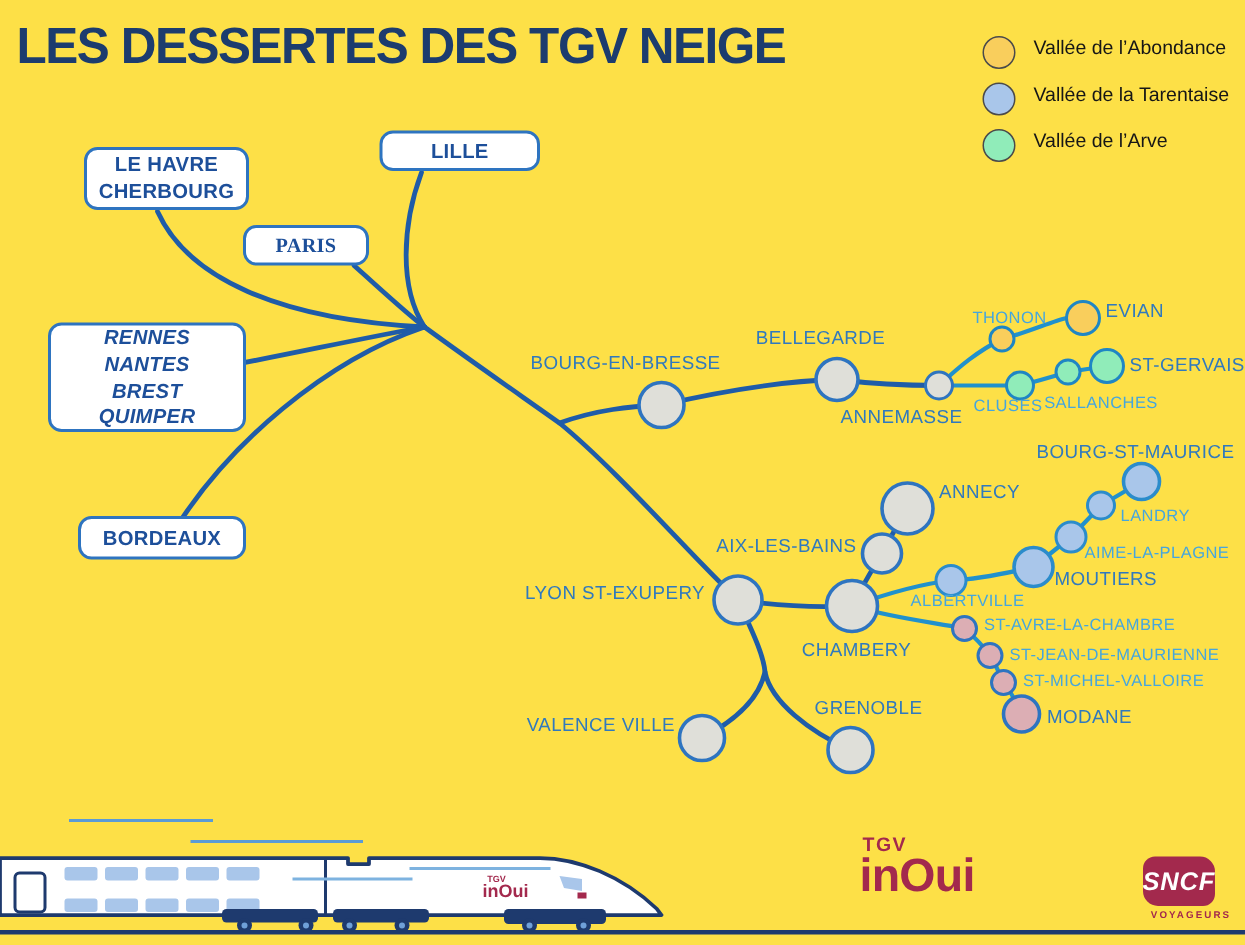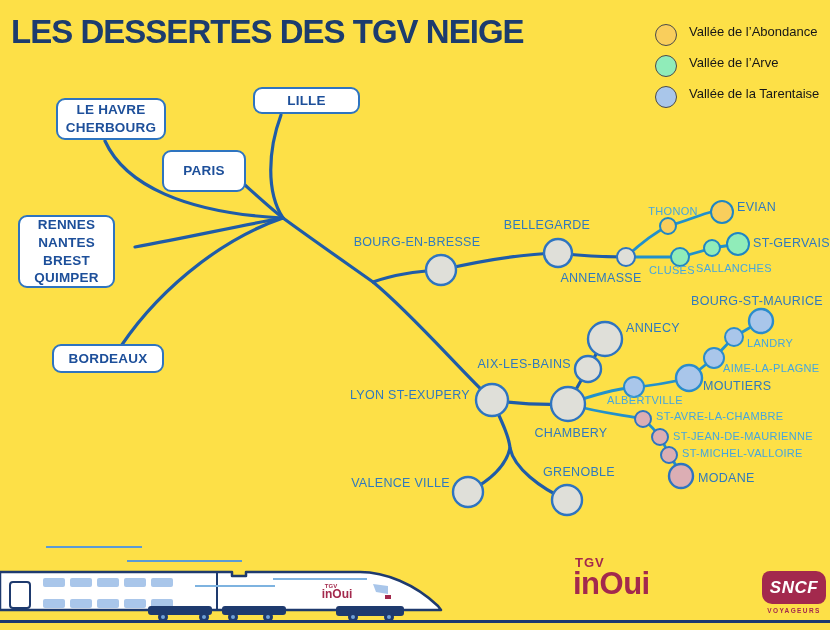--- a/index.html
+++ b/index.html
@@ -25,45 +25,45 @@
   .city-box{position:absolute;box-sizing:border-box;border:2px solid #2E74C0;border-radius:9px;
             background:#fff;color:#1D4F9A;font-weight:bold;font-size:13.5px;line-height:1.32;
             display:flex;align-items:center;justify-content:center;text-align:center;
             white-space:pre-line;letter-spacing:.2px;}
   
   .train-svg{position:absolute;left:0;top:538px;}
   .ground-line{position:absolute;left:0;top:620px;width:830px;height:3px;background:#1E3A6E;}
   .tgv-wordmark{position:absolute;left:573px;top:556px;color:#A3294D;line-height:1;}
   .tgv-wordmark .tgv-top{font-size:13px;font-weight:800;letter-spacing:1px;margin-left:2px;}
   .tgv-wordmark .inoui{font-size:31px;font-weight:800;letter-spacing:-.5px;margin-top:-1px;}
-  .sncf-badge{position:absolute;left:762px;top:571px;width:64px;height:33px;background:#A3294D;
-              border-radius:8px 10px 8px 10px;display:flex;align-items:center;justify-content:center;}
+  .sncf-badge{position:absolute;left:762px;top:571px;width:48px;height:33px;background:#A3294D;
+              border-radius:8px 10px 8px 10px;display:flex;align-items:center;justify-content:flex-end;}
   .sncf-badge span{color:#fff;font-weight:bold;font-style:italic;font-size:17px;letter-spacing:.5px;}
   .voyageurs{position:absolute;left:760px;top:607px;width:68px;text-align:center;
              color:#A3294D;font-size:6.5px;font-weight:bold;letter-spacing:1.4px;}
 </style>
 </head>
 <body>
 
 <div class="page">
 
   <div class="title">LES DESSERTES DES TGV NEIGE</div>
 
   <div class="legend" id="legend">
       <div class="legend-row">
         <div class="swatch" style="background: rgb(249, 206, 92);"></div>
         <div class="legend-label">Vallée de l’Abondance</div>
       </div>
       <div class="legend-row">
+        <div class="swatch" style="background: rgb(169, 198, 234);"></div>
+        <div class="legend-label">Vallée de la Tarentaise</div>
+      </div>
+      <div class="legend-row">
         <div class="swatch" style="background: rgb(144, 236, 185);"></div>
         <div class="legend-label">Vallée de l’Arve</div>
-      </div>
-      <div class="legend-row">
-        <div class="swatch" style="background: rgb(169, 198, 234);"></div>
-        <div class="legend-label">Vallée de la Tarentaise</div>
       </div>
     </div>
 
   <svg class="net" id="net" viewBox="0 0 830 630" width="830" height="630">
       <path d="M 105 141 C 125 185, 185 213, 283 218" class="edge dark"></path>
       <path d="M 281 115 C 268 150, 266 192, 283 218" class="edge dark"></path>
       <path d="M 236 177 C 254 193, 270 208, 283 218" class="edge dark"></path>
       <path d="M 135 247 C 190 237, 238 226, 283 218" class="edge dark"></path>
       <path d="M 114 357 C 152 295, 218 240, 283 218" class="edge dark"></path>
       <path d="M 283 218 C 320 245, 352 267, 373 282 C 412 314, 462 372, 492 400" class="edge dark"></path>
@@ -134,22 +134,22 @@
       <circle cx="468" cy="492" r="15" fill="#DFDFD9" stroke="#2E74C0" stroke-width="2.4"></circle>
       <text x="450" y="487" text-anchor="end" class="lbl dark">VALENCE VILLE</text>
       <circle cx="567" cy="500" r="15" fill="#DFDFD9" stroke="#2E74C0" stroke-width="2.4"></circle>
       <text x="579" y="476" text-anchor="middle" class="lbl dark">GRENOBLE</text>
     </svg>
 
   <div id="city-layer">
       <div class="city-box" style="left: 56px; top: 98px; width: 110px; height: 42px;">LE HAVRE
 CHERBOURG</div>
       <div class="city-box" style="left: 253px; top: 87px; width: 107px; height: 27px;">LILLE</div>
-      <div class="city-box" style="left: 162px; top: 150px; width: 84px; height: 42px;">PARIS</div>
-      <div class="city-box" style="left: 18px; top: 215px; width: 97px; height: 73px;">RENNES
+      <div class="city-box" style="left: 162px; top: 150px; width: 84px; height: 27px; font-family: Liberation Serif, serif;">PARIS</div>
+      <div class="city-box" style="left: 32px; top: 215px; width: 132px; height: 73px; font-style: italic;">RENNES
 NANTES
 BREST
 QUIMPER</div>
       <div class="city-box" style="left: 52px; top: 344px; width: 112px; height: 29px;">BORDEAUX</div>
     </div>
 
   <svg class="train-svg" viewBox="0 0 460 86" width="460" height="86">
     <line x1="46" y1="9" x2="142" y2="9" stroke="#5B9BD5" stroke-width="2"></line>
     <line x1="127" y1="23" x2="242" y2="23" stroke="#5B9BD5" stroke-width="2"></line>
     <path d="M 0 34 H 232 L 232 38 L 246 38 L 246 34 H 360 C 385 34, 415 46, 438 68 L 441 72 L 0 72 Z" fill="#ffffff" stroke="#1E3A6E" stroke-width="2.5" stroke-linejoin="round"></path>

